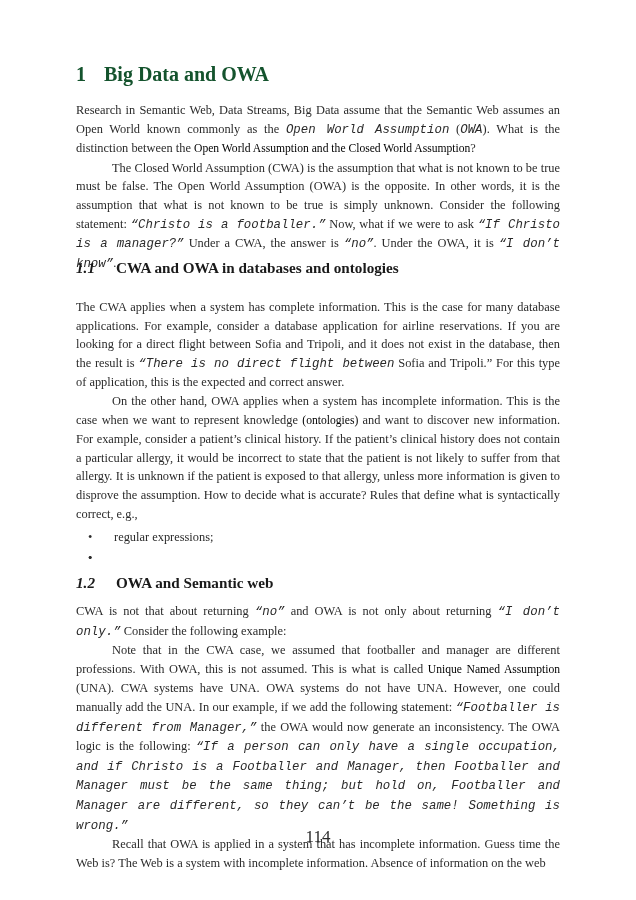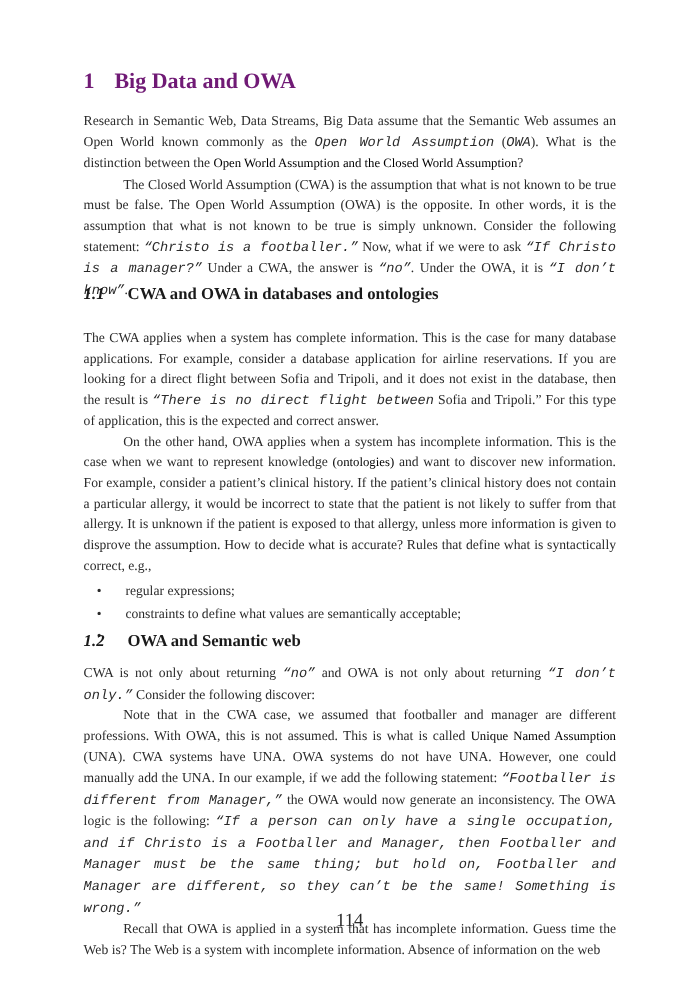--- a/index.html
+++ b/index.html
@@ -4,21 +4,21 @@
 <style>
   html, body { margin: 0; padding: 0; background: #ffffff; }
   body { width: 636px; height: 900px; position: relative; overflow: hidden; }
   .page {
     position: absolute; left: 76px; top: 0; width: 484px;
     font-family: "Liberation Serif", serif; color: #2a2a2a;
     font-size: 12.4px; line-height: 18.6px;
   }
   h1 {
     position: absolute; top: 62px; left: 0; margin: 0;
-    font-size: 20px; font-weight: bold; color: #701a75; line-height: 24px;
+    font-size: 20px; font-weight: bold; color: #14532d; line-height: 24px;
   }
   h1 .num { display: inline-block; width: 28px; }
   h2 {
     margin: 0; font-size: 15.2px; font-weight: bold; color: #1a1a1a; line-height: 20px;
   }
   h2 .num { display: inline-block; width: 40px; font-style: italic; }
   p { margin: 0; text-align: justify; }
   p.indent { text-indent: 36px; }
   .blk { position: absolute; left: 0; width: 484px; }
   em { font-style: italic; font-family: Liberation Mono, monospace; }
@@ -44,29 +44,29 @@
 
   <div class="blk" style="top:258px;">
     <h2><span class="num">1.1</span><span>CWA and OWA in databases and ontologies</span></h2>
   </div>
 
   <div class="blk" style="top:298px;">
     <p><span>The CWA applies when a system has complete information. This is the case for many database applications. For example, consider a database application for airline reservations. If you are looking for a direct flight between Sofia and Tripoli, and it does not exist in the database, then the result is </span><em>“There is no direct flight between</em><span> Sofia and Tripoli.” For this type of application, this is the expected and correct answer.</span></p>
     <p class="indent"><span>On the other hand, OWA applies when a system has incomplete information. This is the case when we want to represent knowledge </span><strong class="b">(ontologies)</strong><span> and want to discover new information. For example, consider a patient’s clinical history. If the patient’s clinical history does not contain a particular allergy, it would be incorrect to state that the patient is not likely to suffer from that allergy. It is unknown if the patient is exposed to that allergy, unless more information is given to disprove the assumption. How to decide what is accurate? Rules that define what is syntactically correct, e.g.,</span></p>
     <ul style="margin-top:4px;">
       <li><span class="bullet">•</span><span>regular expressions;</span></li>
-      <li><span class="bullet">•</span><span>constraints to define what values are semantically acceptable;</span></li>
+      <li><span class="bullet">•</span></li>
       <li><span class="bullet">•</span></li>
     </ul>
   </div>
 
   <div class="blk" style="top:573px;">
     <h2><span class="num">1.2</span><span>OWA and Semantic web</span></h2>
   </div>
 
   <div class="blk" style="top:602px;">
-    <p><span>CWA is not only about returning </span><em>“no”</em><span> and OWA is not only about returning </span><em>“I don’t only.”</em><span> Consider the following discover:</span></p>
+    <p><span>CWA is not that about returning </span><em>“no”</em><span> and OWA is not only about returning </span><em>“I don’t only.”</em><span> Consider the following example:</span></p>
     <p class="indent"><span>Note that in the CWA case, we assumed that footballer and manager are different professions. With OWA, this is not assumed. This is what is called </span><strong class="b">Unique Named Assumption</strong><span> (UNA). CWA systems have UNA. OWA systems do not have UNA. However, one could manually add the UNA. In our example, if we add the following statement: </span><em>“Footballer is different from Manager,”</em><span> the OWA would now generate an inconsistency. The OWA logic is the following: </span><em>“If a person can only have a single occupation, and if Christo is a Footballer and Manager, then Footballer and Manager must be the same thing; but hold on, Footballer and Manager are different, so they can’t be the same! Something is wrong.”</em></p>
     <p class="indent">Recall that OWA is applied in a system that has incomplete information. Guess time the Web is? The Web is a system with incomplete information. Absence of information on the web</p>
   </div>
 
   <div class="pagenum">114</div>
 </div>
 
 </body></html>

